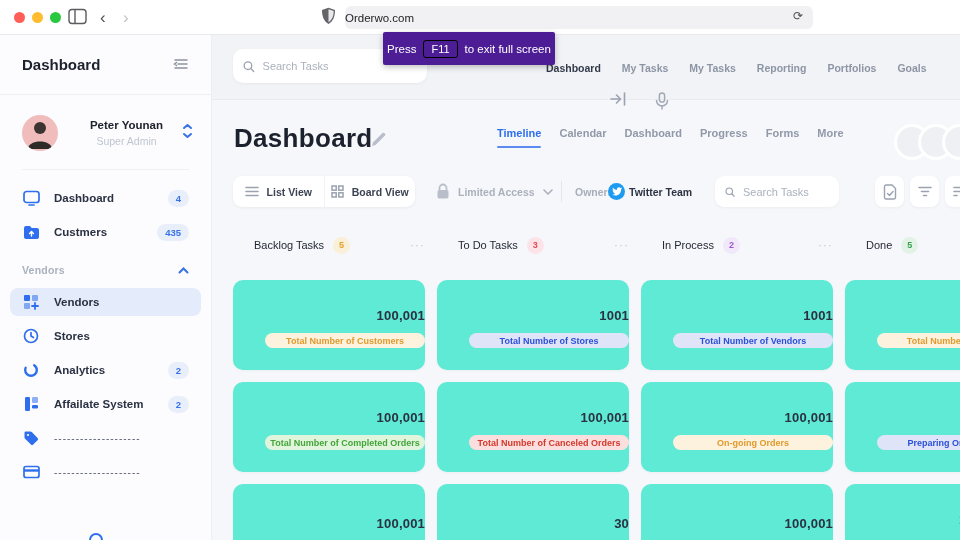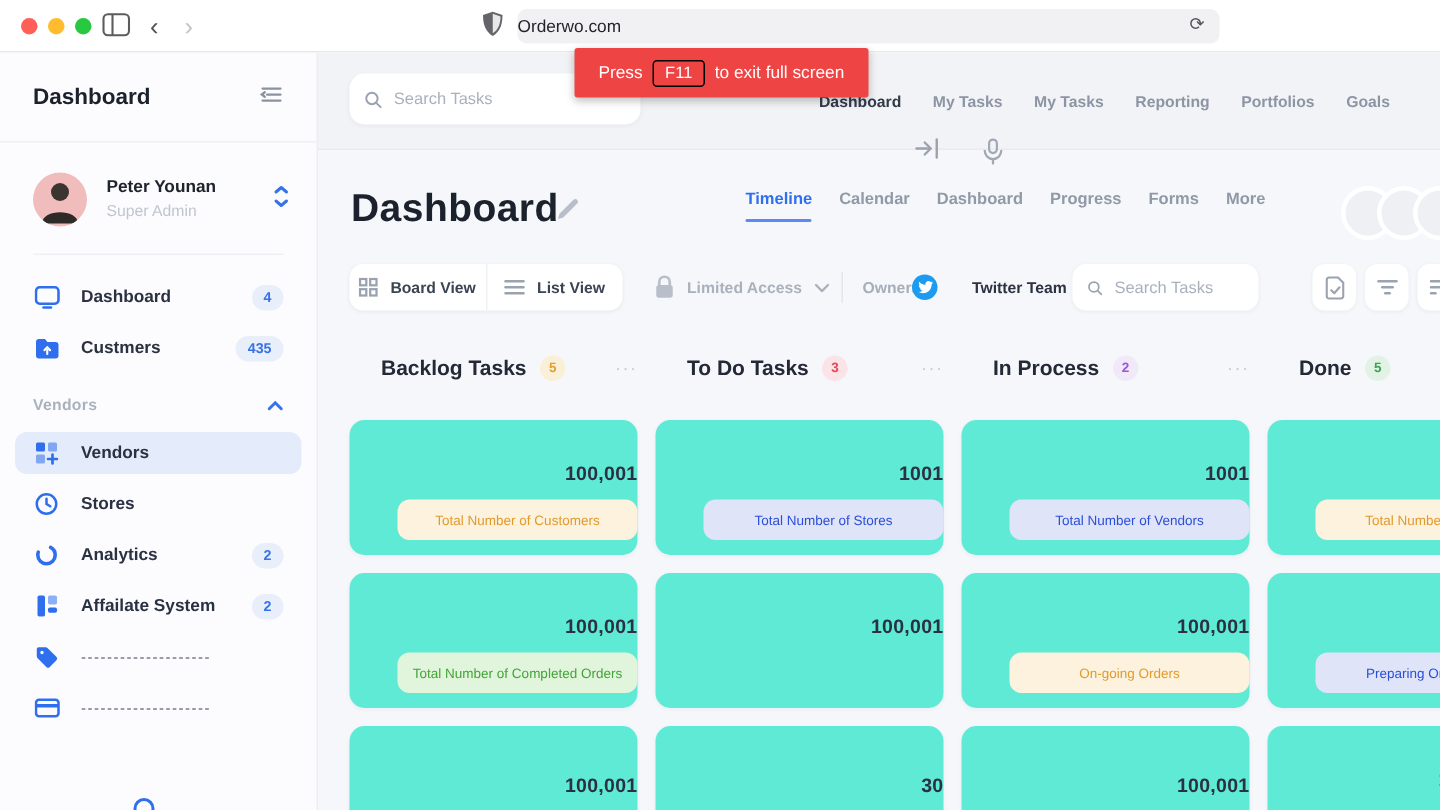--- a/index.html
+++ b/index.html
@@ -12,33 +12,33 @@
   .dot { width:11px; height:11px; border-radius:50%; }
   .dot.r{ background:#ff5f57; } .dot.y{ background:#febc2e; } .dot.g{ background:#28c840; }
   .chrome-ic { position:absolute; top:8px; color:#5b5b60; display:flex; align-items:center; }
   .chev { font-size:17px; line-height:18px; color:#4f4f55; }
   .chev.dim { color:#c3c3c8; }
   .urlbar { position:absolute; left:345px; top:6px; width:468px; height:23px; background:#f1f1f4; border-radius:6px;
             display:flex; align-items:center; justify-content:flex-start; font-size:11.5px; color:#232328; }
   .url-refresh { position:absolute; right:10px; top:3px; font-size:12px; color:#55555a; }
 
   
-  .fs-tip { position:absolute; left:383px; top:32px; height:33px; background:#ef4444; color:#fff; z-index:50;
-            display:flex; align-items:center; padding:0 16px; font-size:11.5px; border-radius:2px; box-shadow:0 2px 6px rgba(0,0,0,.25); }
+  .fs-tip { position:absolute; left:383px; top:32px; height:33px; background:#4c1d95; color:#fff; z-index:50;
+            display:flex; align-items:center; padding:0 4px; font-size:11.5px; border-radius:2px; box-shadow:0 2px 6px rgba(0,0,0,.25); }
   .fs-key { border:1px solid #000000; border-radius:3px; padding:2px 7px; margin:0 7px; font-size:11px; }
 
   
   .app { position:absolute; top:35px; left:0; width:960px; height:505px; display:flex; overflow:hidden; }
   .sidebar { width:212px; height:100%; background:#fcfcfe; border-right:1px solid #ededf2; position:relative; flex:none; }
   .main { flex:1; position:relative; background:#f6f7fa; overflow:hidden; }
 
   
   .sb-header { height:60px; border-bottom:1px solid #efeff3; display:flex; align-items:center; justify-content:space-between; padding:0 22px; }
   .sb-title { font-size:15px; font-weight:bold; color:#1c212e; }
-  .user-row { display:flex; align-items:center; padding:20px 18px 0 22px; }
+  .user-row { display:flex; align-items:center; padding:20px 18px 0 22px;text-align:center; }
   .avatar { width:36px; height:36px; border-radius:50%; background:#f0bcbc; overflow:hidden; flex:none; }
   .user-meta { margin-left:13px; flex:1; }
   .user-name { font-size:11.5px; font-weight:bold; color:#20242f; }
   .user-role { font-size:10.5px; color:#bfc5d0; margin-top:4px; }
   .sb-sep { border-top:1px solid #f0f0f4; margin:18px 22px 0 22px; }
   .section-row { display:flex; align-items:center; justify-content:space-between; padding:0 22px; margin-top:22px; }
   .section-label { font-size:10.5px; color:#a9b0bd; letter-spacing:.6px; font-weight:bold; }
   .section-label.lc { letter-spacing:.2px; font-weight:bold; color:#aab1be; }
   .sb-item { display:flex; align-items:center; height:28px; margin:6px 10px 0 10px; padding:0 12px; border-radius:8px; }
   .sb-item.sel { background:#e4ecfb; }
@@ -73,45 +73,45 @@
 
   
   .view-switch { position:absolute; left:21px; top:141px; width:182px; height:31px; background:#fff; border-radius:9px;
                  box-shadow:0 1px 3px rgba(25,35,65,.06); display:flex; }
   .vs-btn { flex:1; display:flex; align-items:center; justify-content:center; gap:8px; font-size:10.5px; font-weight:bold; color:#3c4453; }
   .vs-btn + .vs-btn { border-left:1px solid #f0f1f4; }
   .access { position:absolute; left:224px; top:141px; height:31px; display:flex; align-items:center; gap:8px; }
   .access .txt { font-size:10.5px; color:#aab1bd; font-weight:bold; }
   .vsep { position:absolute; left:349px; top:146px; width:1px; height:21px; background:#e4e6eb; }
   .owners { position:absolute; left:363px; top:141px; height:31px; display:flex; align-items:center; font-size:10.5px; color:#a7aebb; font-weight:bold; }
-  .team { position:absolute; left:396px; top:141px; height:31px; display:flex; align-items:center; gap:23px; }
+  .team { position:absolute; left:396px; top:141px; height:31px; display:flex; align-items:center; gap:4px; }
   .tw-circle { width:17px; height:17px; border-radius:50%; background:#1d9bf0; display:flex; align-items:center; justify-content:center; }
   .team .txt { font-size:10.5px; color:#2c3342; font-weight:bold; }
   .t-search { position:absolute; left:503px; top:141px; width:124px; height:31px; background:#fff; border-radius:9px;
               box-shadow:0 1px 3px rgba(25,35,65,.05); display:flex; align-items:center; padding:0 10px; }
   .tool-btns { position:absolute; left:663px; top:141px; display:flex; gap:6px; }
   .tool-btn { width:29px; height:31px; background:#fff; border-radius:8px; box-shadow:0 1px 3px rgba(25,35,65,.05);
               display:flex; align-items:center; justify-content:center; }
 
   
   .board { position:absolute; left:21px; top:200px; display:flex; gap:12px; }
   .col { width:192px; flex:none; }
   .col-head { height:20px; display:flex; align-items:center; }
-  .col-title { font-size:14px; font-weight:bold; color:#232936;padding-left:21px; }
+  .col-title { font-size:11px; font-weight:normal; color:#232936;padding-left:21px; }
   .col-count { width:17px; height:17px; border-radius:50%; font-size:9px; font-weight:bold; display:flex; align-items:center; justify-content:center; margin-left:9px; }
   .col-count.orange { background:#faf0d7; color:#e3a02c; }
   .col-count.red    { background:#fbe3e7; color:#e44a55; }
   .col-count.purple { background:#f1e9fa; color:#9b59d0; }
   .col-count.green  { background:#e2f3e6; color:#38a254; }
   .col-menu { margin-left:auto; color:#c2c7d1; font-size:12px; letter-spacing:1px; }
   .cards { display:flex; flex-direction:column; gap:12px; margin-top:25px; }
   .card { height:90px; background:#5eead4; border-radius:10px; box-shadow:0 1px 3px rgba(25,35,65,.04);
           display:flex; flex-direction:column; align-items:flex-end; padding-top:28px; }
   .card .val { font-size:13px; font-weight:bold; color:#2a3142; letter-spacing:.2px; }
-  .card .pill { margin-top:10px; height:27px; border-radius:8px; font-size:9px; font-weight:normal;
+  .card .pill { margin-top:10px; height:15px; border-radius:8px; font-size:9px; font-weight:bold;
                 display:flex; align-items:center; justify-content:center; width:160px; white-space:nowrap; overflow:hidden; }
   .pill.orange { background:#fcf2dd; color:#e29a2e; }
   .pill.blue   { background:#dfe4f8; color:#2b4fd8; }
   .pill.green  { background:#e1f5dd; color:#43a438; }
   .pill.red    { background:#fbdfdf; color:#d4382c; }
   .card.plain { padding-top:32px; }
   .card.double { padding-top:10px; }
   .card.double .val2 { font-size:13px; font-weight:bold; color:#2a3142; margin-top:3px; }
 </style>
 </head>
@@ -338,36 +338,36 @@
 
     <div class="avatars">
       <span class="av"></span>
       <span class="av"></span>
       <span class="av"></span>
 
     </div>
 
     <div class="view-switch">
       <span class="vs-btn">
+        <svg width="14" height="11" viewBox="0 0 14 11" stroke="#9aa2b0" stroke-width="1.6" stroke-linecap="round">
+            <line x1="1" y1="1.5" x2="13" y2="1.5"></line>
+            <line x1="1" y1="5.5" x2="13" y2="5.5"></line>
+            <line x1="1" y1="9.5" x2="13" y2="9.5"></line>
+          </svg>
+        <span>List View</span>
+      </span>
+      <span class="vs-btn">
         <svg width="13" height="13" viewBox="0 0 13 13" fill="none" stroke="#9aa2b0" stroke-width="1.5">
             <rect x="1" y="1" width="4.2" height="4.2"></rect>
             <rect x="7.8" y="1" width="4.2" height="4.2"></rect>
             <rect x="1" y="7.8" width="4.2" height="4.2"></rect>
             <rect x="7.8" y="7.8" width="4.2" height="4.2"></rect>
           </svg>
         <span>Board View</span>
       </span>
-      <span class="vs-btn">
-        <svg width="14" height="11" viewBox="0 0 14 11" stroke="#9aa2b0" stroke-width="1.6" stroke-linecap="round">
-            <line x1="1" y1="1.5" x2="13" y2="1.5"></line>
-            <line x1="1" y1="5.5" x2="13" y2="5.5"></line>
-            <line x1="1" y1="9.5" x2="13" y2="9.5"></line>
-          </svg>
-        <span>List View</span>
-      </span>
     </div>
 
     <div class="access">
       <svg width="14" height="17" viewBox="0 0 14 17" fill="#b9bfca">
           <path d="M3.5 7 V5 a3.5 3.5 0 0 1 7 0 V7" fill="none" stroke="#b9bfca" stroke-width="1.8"></path>
           <rect x="1.5" y="7" width="11" height="8.5" rx="1.8"></rect>
         </svg>
       <span class="txt">Limited Access</span>
       <svg width="10" height="6" viewBox="0 0 10 6" stroke="#aab1bd" stroke-width="1.6" fill="none" stroke-linecap="round">
           <path d="M1 1 L5 5 L9 1"></path>
@@ -446,20 +446,21 @@
           <span class="col-count red">3</span>
           <span class="col-menu">···</span>
         </div>
         <div class="cards">
           <div class="card">
             <span class="val">1001</span>
             <span class="pill blue">Total Number of Stores</span>
           </div>
           <div class="card">
             <span class="val">100,001</span>
+            <span class="pill red">Total Number of Canceled Orders</span>
           </div>
           <div class="card plain">
             <span class="val">30</span>
           </div>
         </div>
       </div>
 
       <div class="col">
         <div class="col-head">
           <span class="col-title">In Process</span>

